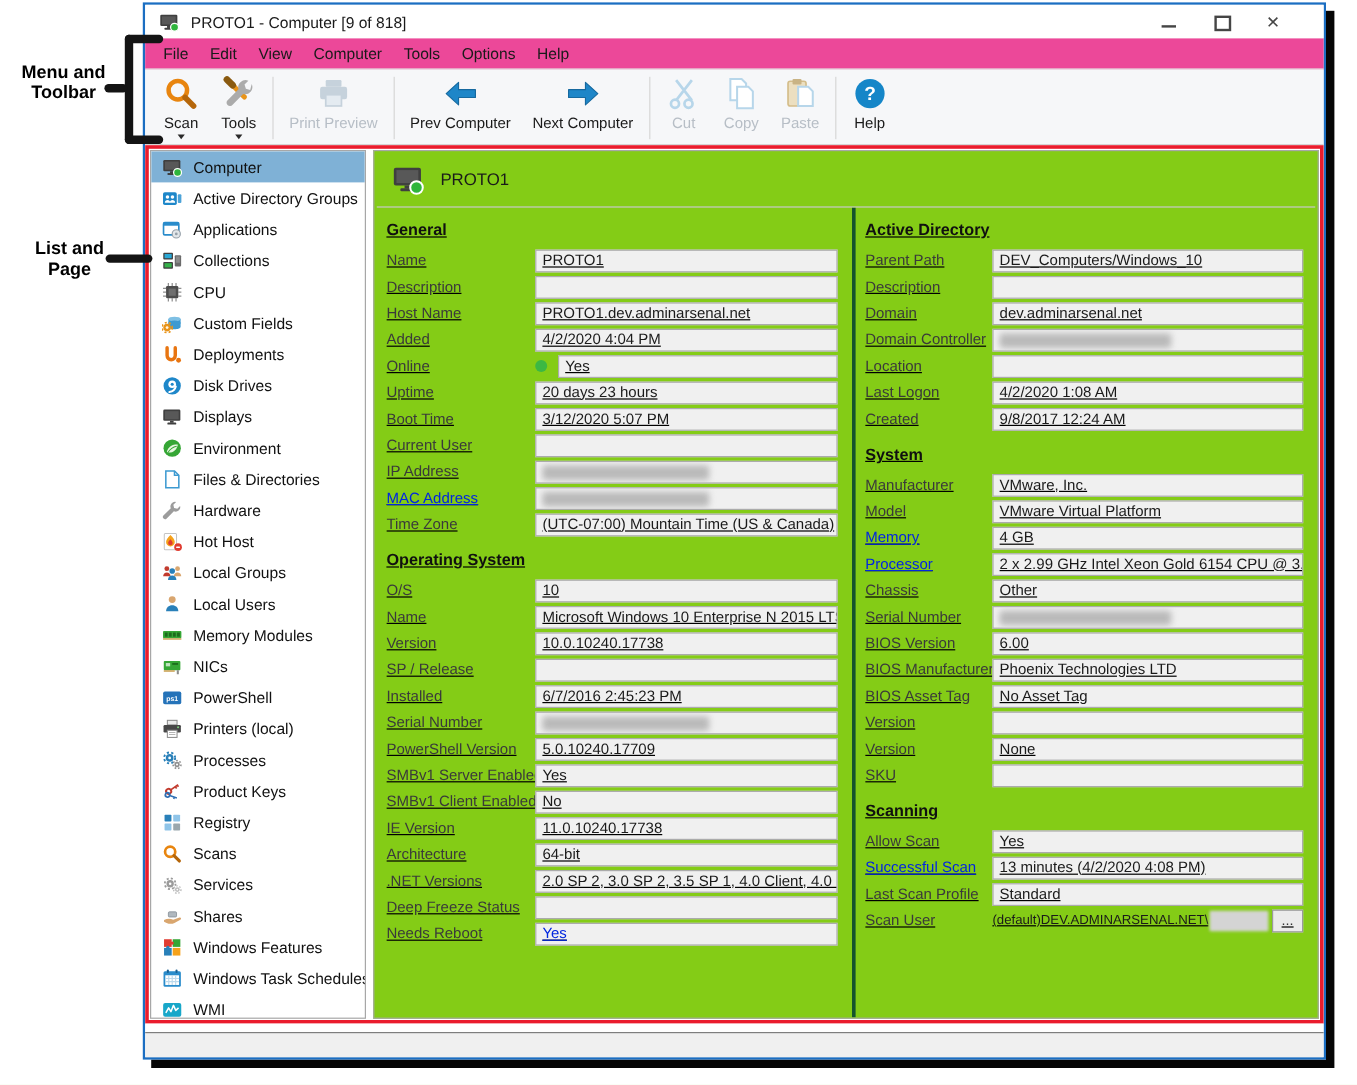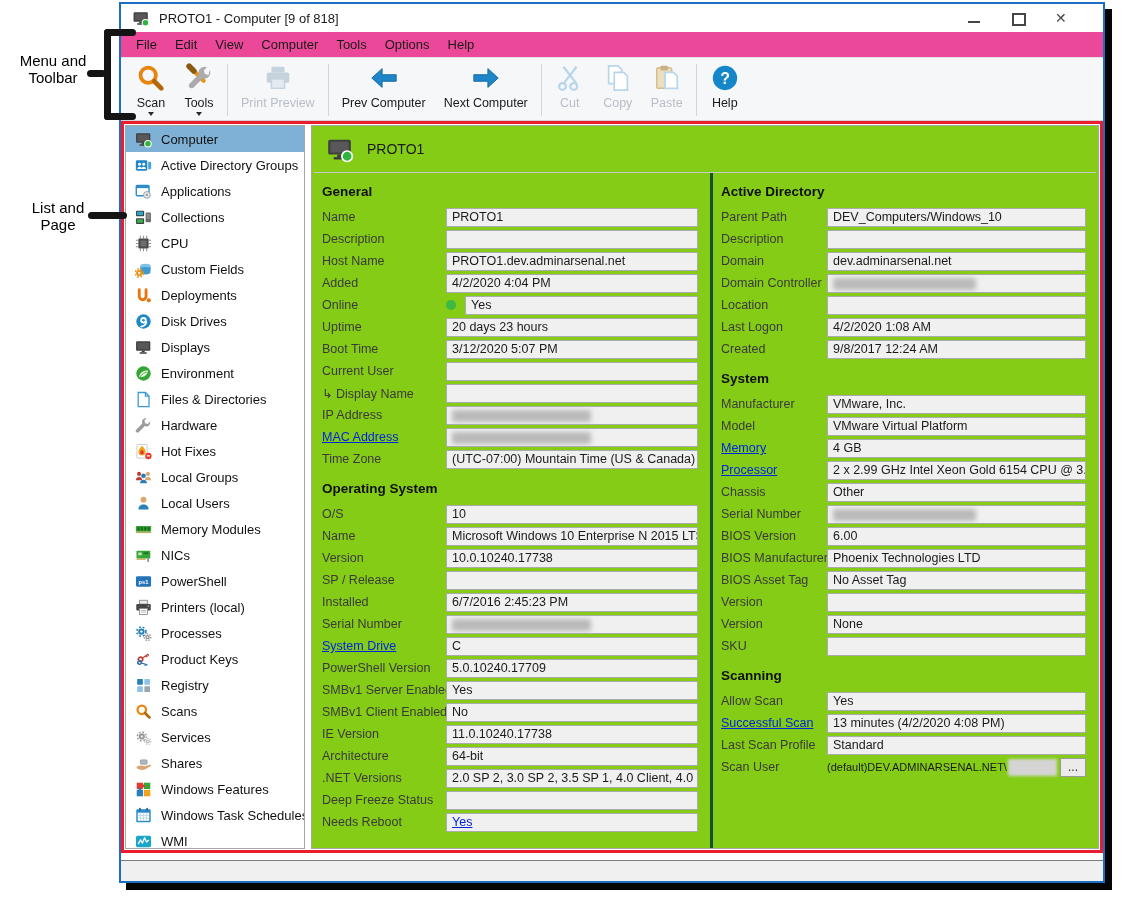--- a/index.html
+++ b/index.html
@@ -2,21 +2,21 @@
 <html><head>
 <meta charset="utf-8">
 <style>
   html,body{margin:0;padding:0;width:1131px;height:904px;overflow:hidden;background:#fff;
     font-family:"Liberation Sans","DejaVu Sans",sans-serif;}
   *{box-sizing:border-box;}
   .icn{display:inline-block;flex:none;}
   .icn svg{width:100%;height:100%;display:block;}
 
   
-  .ann-label{position:absolute;z-index:20;font-weight:normal;font-size:15px;line-height:17px;
+  .ann-label{position:absolute;z-index:20;font-weight:bold;font-size:15px;line-height:17px;
     color:#000;text-align:center;}
   #ann1{left:2px;top:52px;width:102px;}
   #ann2{left:14px;top:199px;width:88px;}
   .blk{position:absolute;z-index:20;background:#141414;border-radius:3.5px;}
   #br-vert{left:104px;top:29px;width:7px;height:91px;}
   #br-top{left:104px;top:29px;width:32px;height:7px;}
   #br-bot{left:104px;top:113px;width:32px;height:7px;}
   #br-stub{left:87px;top:70px;width:19px;height:7px;}
   #ptr2{left:88px;top:212px;width:39px;height:7px;}
 
@@ -55,21 +55,21 @@
   .side-item.selected{background:#7fb1d6;}
   .side-icon{width:17px;height:17px;}
   .side-label{white-space:nowrap;}
 
   .page{flex:1;border:1px solid #a7a7a7;background:#84cc16;display:flex;flex-direction:column;overflow:hidden;}
   .page-header{height:47px;flex:none;display:flex;align-items:center;gap:13px;padding-left:12px;
     border-bottom:1px solid #c9c9c9;margin:0 2px;}
   .ph-icon{width:28px;height:27px;}
   .ph-title{font-size:14px;color:#1a1a1a;}
   .page-cols{flex:1;display:flex;overflow:hidden;}
-  .col{overflow:hidden;}
+  .col{overflow:hidden;text-decoration:underline;}
   .col-left{width:398px;flex:none;padding:0 12px 0 10px;}
   .col-right{flex:1;border-left:3px solid #14532d;padding:0 12px 0 8px;}
 
   .section-title{font-size:13.5px;font-weight:bold;color:#101010;margin:11px 0 7px 0;}
   .frow{display:flex;align-items:center;height:22px;}
   .rlabel{font-size:12.5px;color:#3a3a3a;white-space:nowrap;overflow:hidden;flex:none;}
   .col-left .rlabel{width:124px;}
   .col-right .rlabel{width:106px;}
   .indent-arrow{color:#3a3a3a;}
   .field{flex:1;height:19px;background:#f0f0f0;border:1px solid #ababab;font-size:12.5px;color:#1a1a1a;
@@ -360,21 +360,21 @@
         <div class="side-item">
           <span class="icn side-icon">
             <svg viewBox="0 0 16 16">
               <rect x="1.8" y="1.4" width="9.6" height="12.8" rx="0.8" fill="#fff" stroke="#c4c4c4" stroke-width="0.8"></rect>
               <path d="M6.6 2.6c2 2.1 3.4 3.5 3.4 5.6a3.4 3.4 0 0 1-6.8 0c0-1.9 1.6-3.6 3.4-5.6z" fill="#f5a21b"></path>
               <path d="M6.6 6c1 1.2 1.8 2 1.8 3a1.8 1.8 0 1 1-3.6 0c0-1 .8-1.8 1.8-3z" fill="#e03c31"></path>
               <circle cx="12.6" cy="12.2" r="3" fill="#e03c31"></circle>
               <rect x="11" y="11.6" width="3.2" height="1.2" rx="0.6" fill="#fff"></rect>
             </svg>
           </span>
-          <span class="side-label">Hot Fixes</span>
+          <span class="side-label">Hot Host</span>
         </div>
         <div class="side-item">
           <span class="icn side-icon">
             <svg viewBox="0 0 16 16">
               <circle cx="3.8" cy="4.6" r="1.9" fill="#c23b2e"></circle>
               <path d="M.9 10.6c0-1.9 1.3-3 2.9-3s2.9 1.1 2.9 3z" fill="#c23b2e"></path>
               <circle cx="12.2" cy="4.6" r="1.9" fill="#d9a66f"></circle>
               <path d="M9.3 10.6c0-1.9 1.3-3 2.9-3s2.9 1.1 2.9 3z" fill="#d9a66f"></path>
               <circle cx="8" cy="6.4" r="2.2" fill="#2980b9"></circle>
               <path d="M4.7 13.4c0-2.2 1.5-3.4 3.3-3.4s3.3 1.2 3.3 3.4z" fill="#2980b9"></path>
@@ -590,24 +590,20 @@
               </div>
               <div class="frow">
                 <div class="rlabel"><span>Boot Time</span></div>
                 <div class="field">3/12/2020 5:07 PM</div>
               </div>
               <div class="frow">
                 <div class="rlabel"><span>Current User</span></div>
                 <div class="field"></div>
               </div>
               <div class="frow">
-                <div class="rlabel"><span class="indent-arrow">↳ </span><span>Display Name</span></div>
-                <div class="field"></div>
-              </div>
-              <div class="frow">
                 <div class="rlabel"><span>IP Address</span></div>
                 <div class="field">
                   <span class="redact"></span>
                 </div>
               </div>
               <div class="frow">
                 <div class="rlabel"><span class="link">MAC Address</span></div>
                 <div class="field">
                   <span class="redact"></span>
                 </div>
@@ -637,24 +633,20 @@
               </div>
               <div class="frow">
                 <div class="rlabel"><span>Installed</span></div>
                 <div class="field">6/7/2016 2:45:23 PM</div>
               </div>
               <div class="frow">
                 <div class="rlabel"><span>Serial Number</span></div>
                 <div class="field">
                   <span class="redact"></span>
                 </div>
-              </div>
-              <div class="frow">
-                <div class="rlabel"><span class="link">System Drive</span></div>
-                <div class="field">C</div>
               </div>
               <div class="frow">
                 <div class="rlabel"><span>PowerShell Version</span></div>
                 <div class="field">5.0.10240.17709</div>
               </div>
               <div class="frow">
                 <div class="rlabel"><span>SMBv1 Server Enabled</span></div>
                 <div class="field">Yes</div>
               </div>
               <div class="frow">

